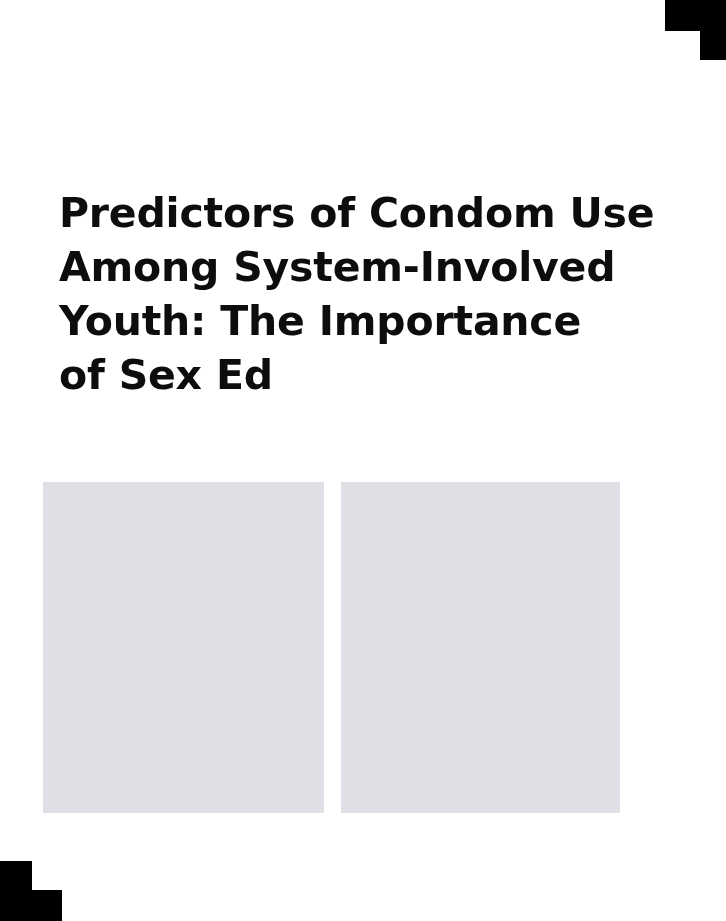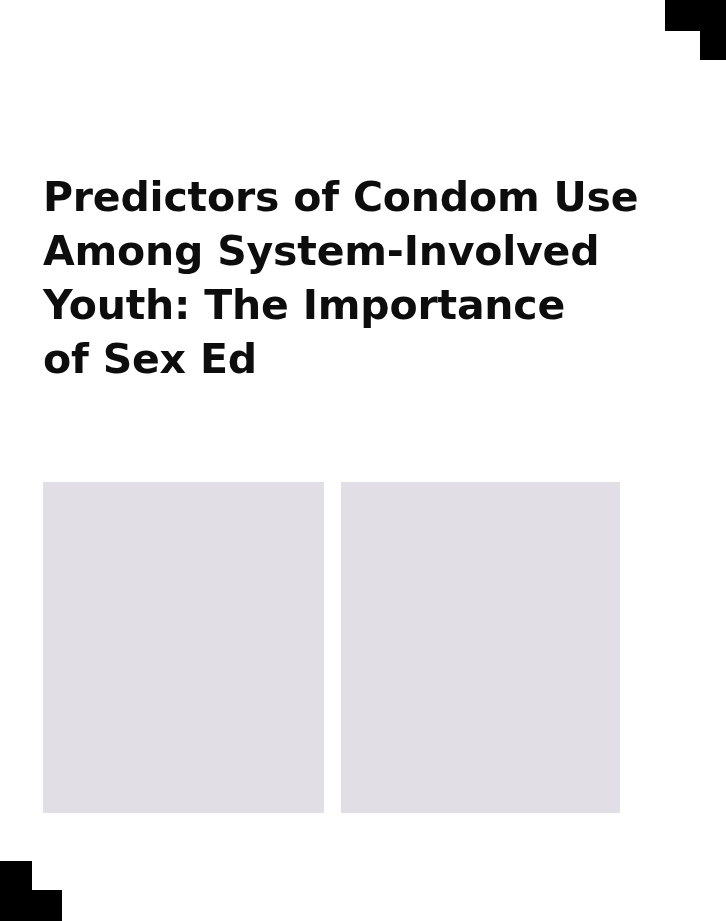--- a/index.html
+++ b/index.html
@@ -28,21 +28,21 @@
   .tr-block { left: 700px; top: 31px;  width: 26px; height: 29px; }
   .bl-block { left: 0px;   top: 861px; width: 32px; height: 60px; }
   .bl-bar   { left: 0px;   top: 890px; width: 62px; height: 31px; }
 
   
   #doc-title {
     position: absolute;
     left: 43px;
     top: 170px;
     width: 600px;
-    margin: 0;
+    margin: 16px;
     font-family: "DejaVu Sans", "Liberation Sans", sans-serif;
     font-size: 41px;
     line-height: 54px;
     font-weight: 700;
     letter-spacing: -0.2px;
     color: #0d0d0d;
     white-space: pre-line;
   }
 
   

